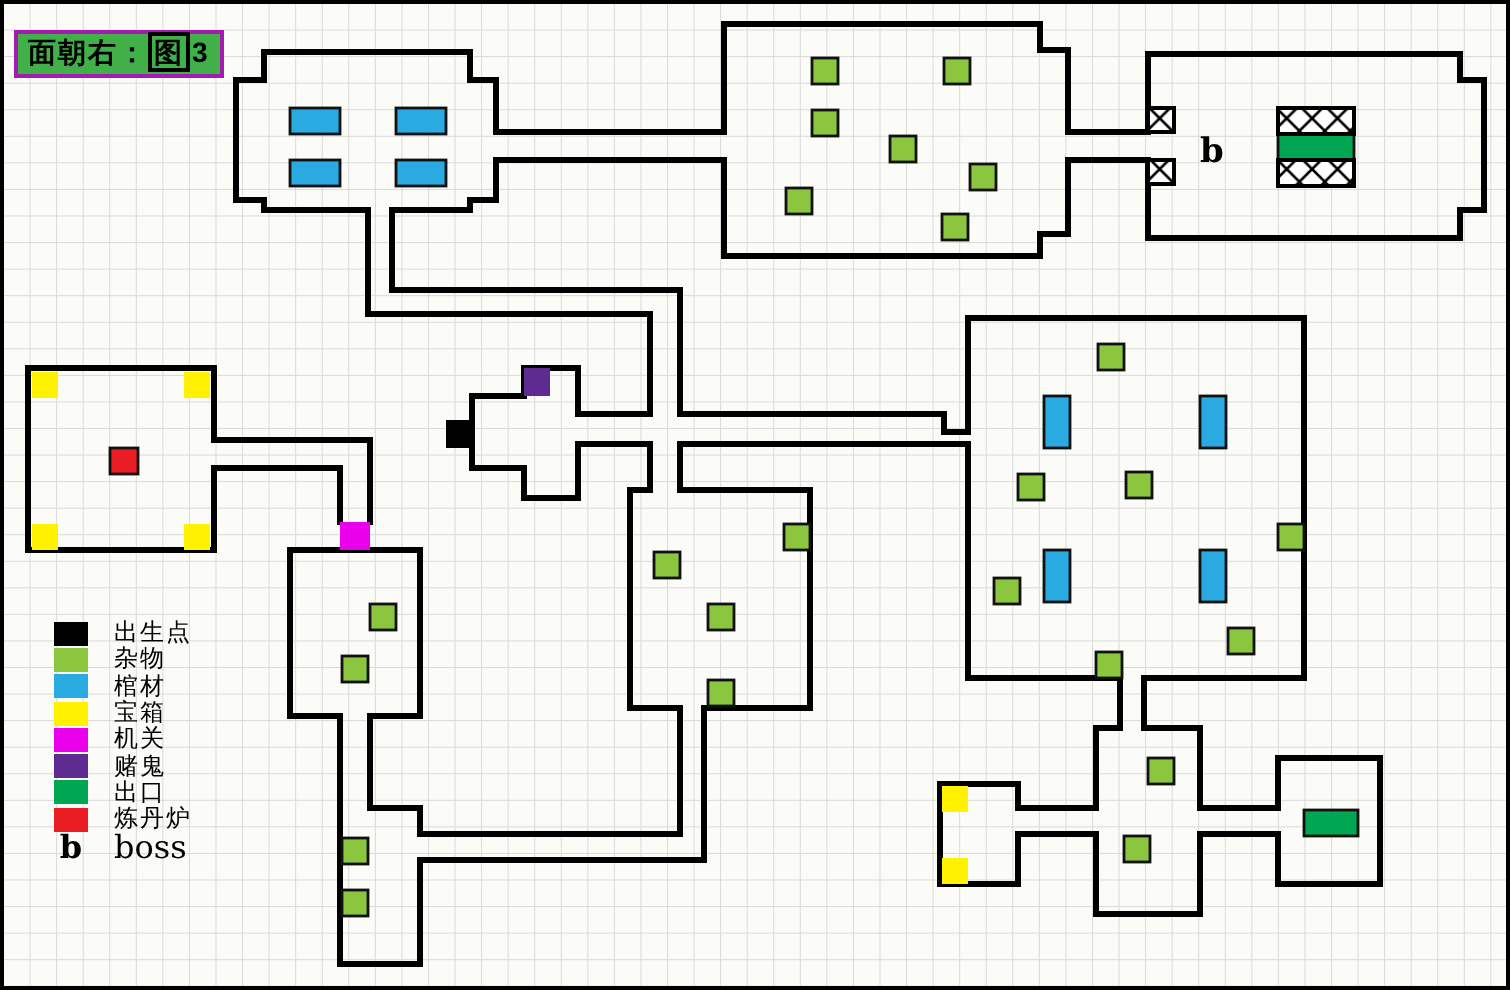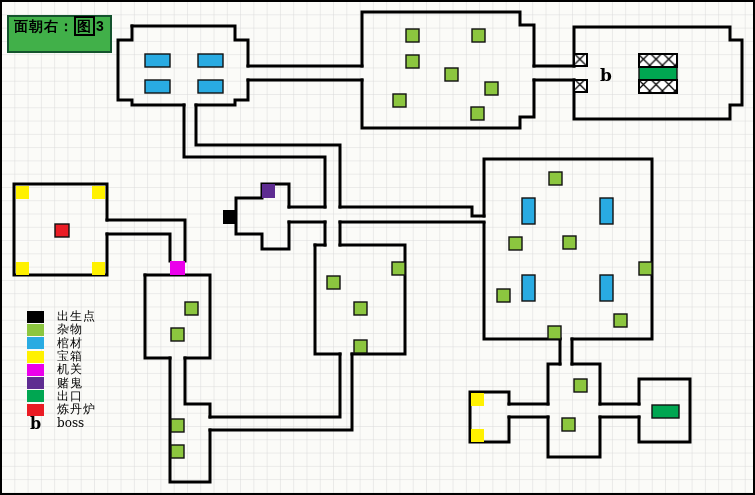--- a/index.html
+++ b/index.html
@@ -5,34 +5,34 @@
   html,body{margin:0;padding:0;background:#ffffff;}
   .stage{
     position:relative;width:755px;height:495px;box-sizing:border-box;
     background:#fbfbf8;border:2px solid #000;overflow:hidden;
     font-family:"Liberation Sans",sans-serif;
   }
   .stage svg{position:absolute;left:0;top:0;}
   .wall{fill:none;stroke:#000;stroke-width:3;stroke-linecap:square;stroke-linejoin:miter;}
   .title{
     position:absolute;left:5px;top:13px;z-index:5;
-    background:#41b049;border:2px solid #14532d;
-    padding:1px 5px 16px 5px;font-size:14px;font-weight:bold;color:#000;
+    background:#41b049;border:2px solid #a21caf;
+    padding:1px 5px 2px 5px;font-size:14px;font-weight:bold;color:#000;
     letter-spacing:1px;line-height:17px;white-space:nowrap;
   }
   .title .boxed{border:2px solid #000;padding:0 1px;margin-right:1px;}
   .legend{position:absolute;left:25px;top:308px;z-index:5;}
   .legend-row{display:flex;align-items:center;height:13.3px;}
   .legend-row .swatch{width:17px;height:12px;margin-right:13px;flex:0 0 17px;}
   .legend-row .sym{
     width:17px;margin-right:13px;flex:0 0 17px;text-align:center;
     font-family:"DejaVu Serif",serif;font-weight:bold;font-size:16px;line-height:15px;
   }
   .legend-label{font-size:12px;font-weight:normal;line-height:13px;color:#000;letter-spacing:1px;}
-  .legend-label.serif{font-family:"DejaVu Serif",serif;font-size:12px;letter-spacing:0;}
+  .legend-label.serif{font-family:"DejaVu Serif",serif;font-size:16px;letter-spacing:0;}
 </style>
 </head>
 <body>
 
 <div class="stage">
 
   <svg id="map-svg" width="755" height="495" viewBox="0 0 755 495">
     <defs>
       <pattern id="grid" width="13.28" height="13.28" patternUnits="userSpaceOnUse">
         <path d="M13.28 0 L13.28 13.28 L0 13.28" fill="none" stroke="#d9d9d9" stroke-width="1"></path>

